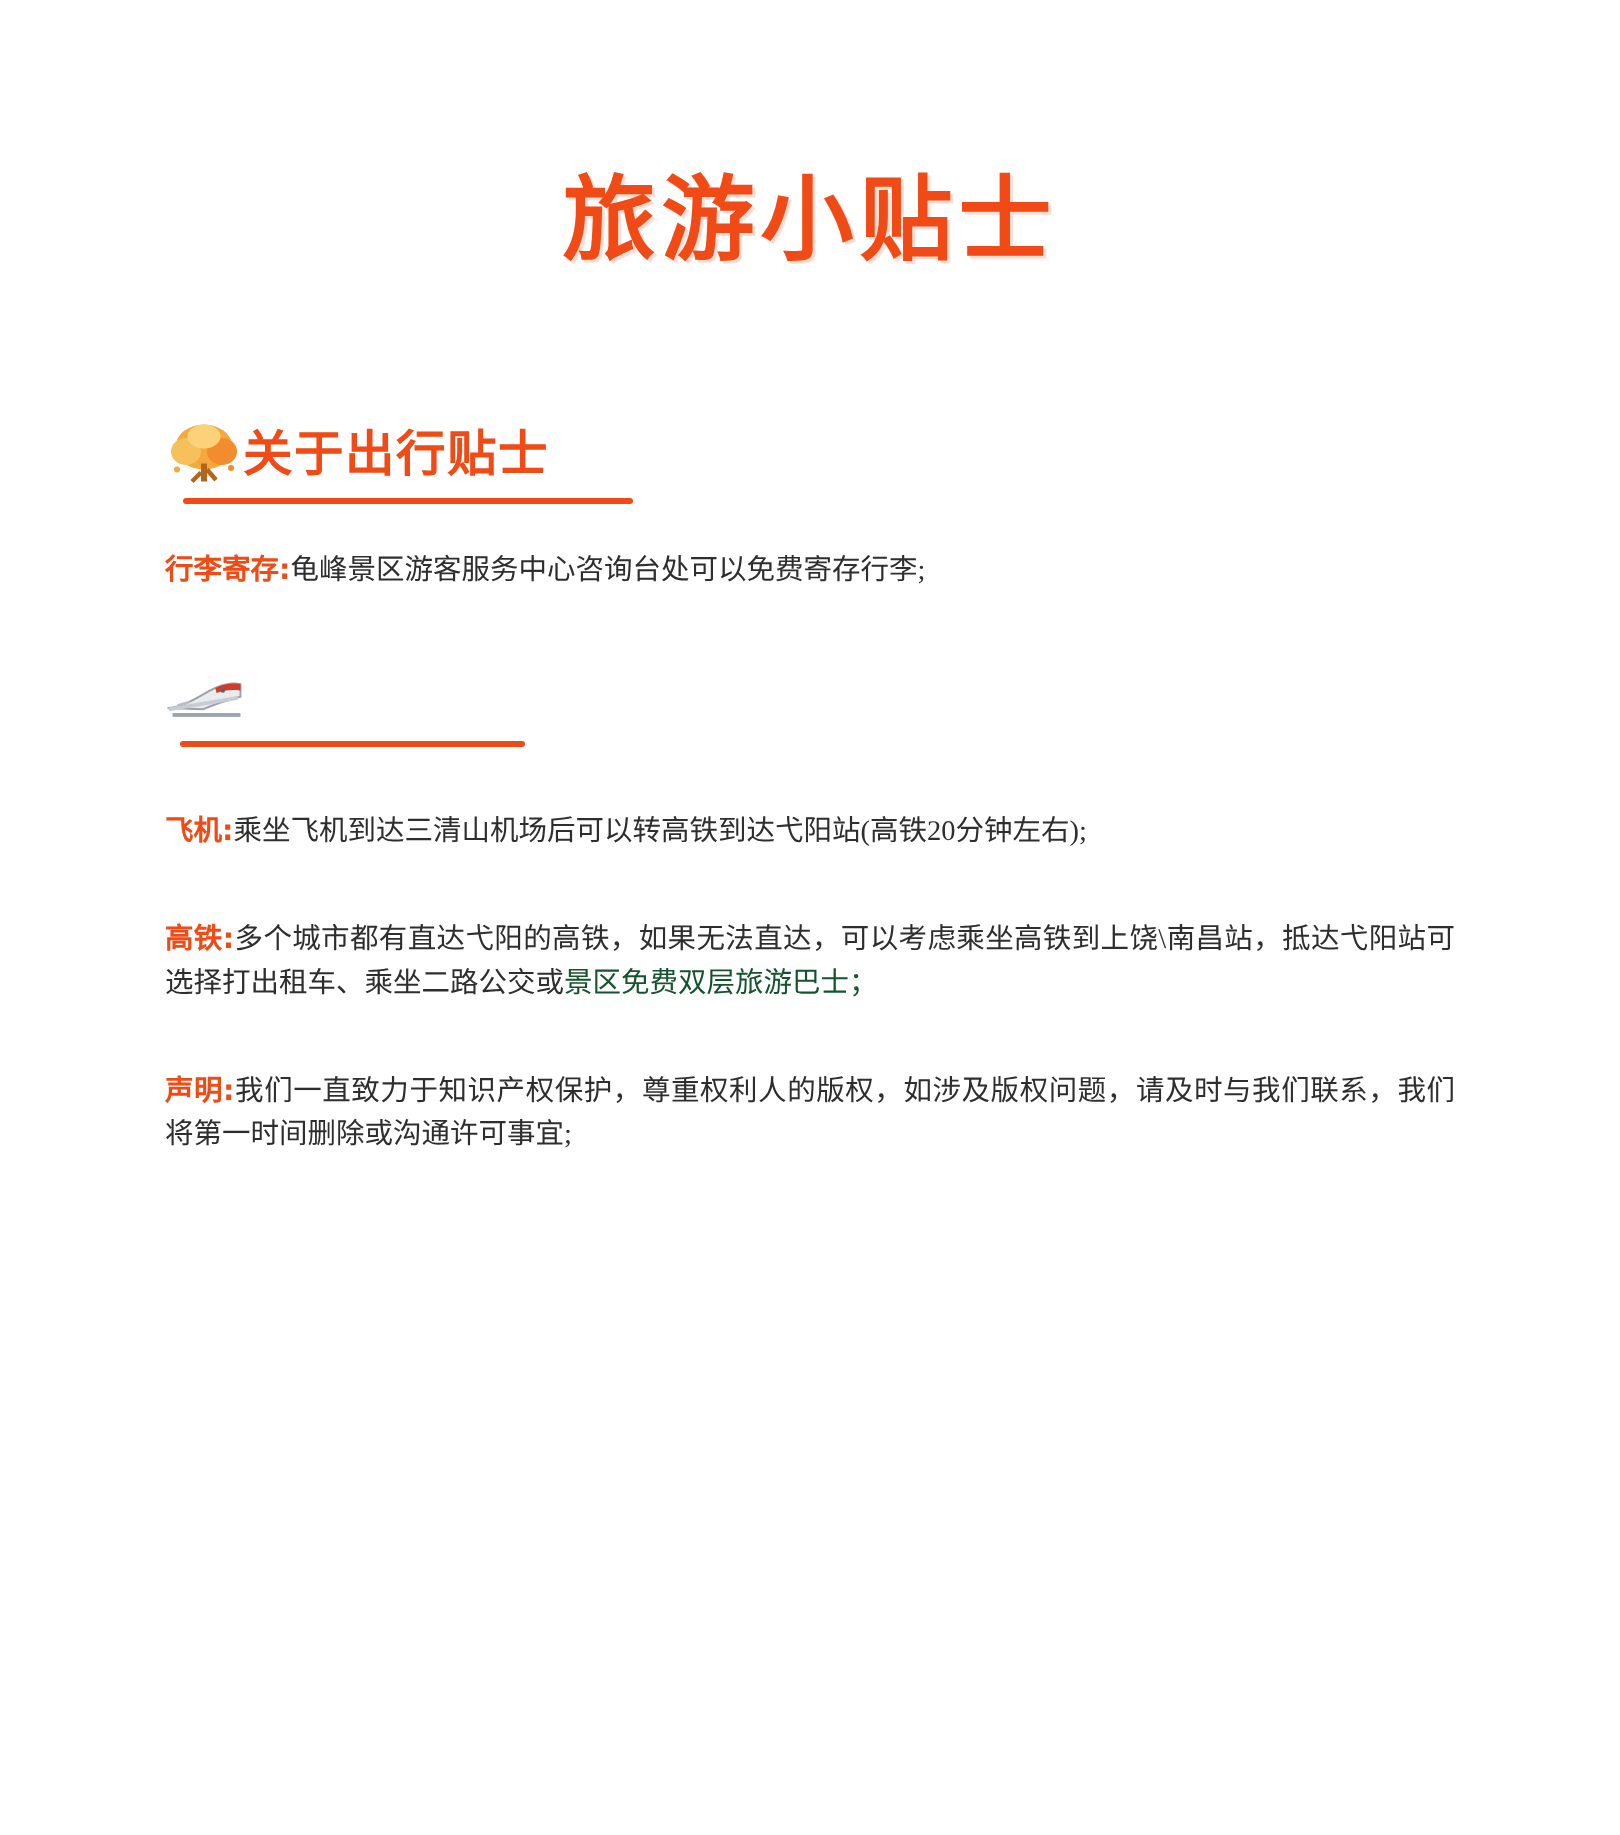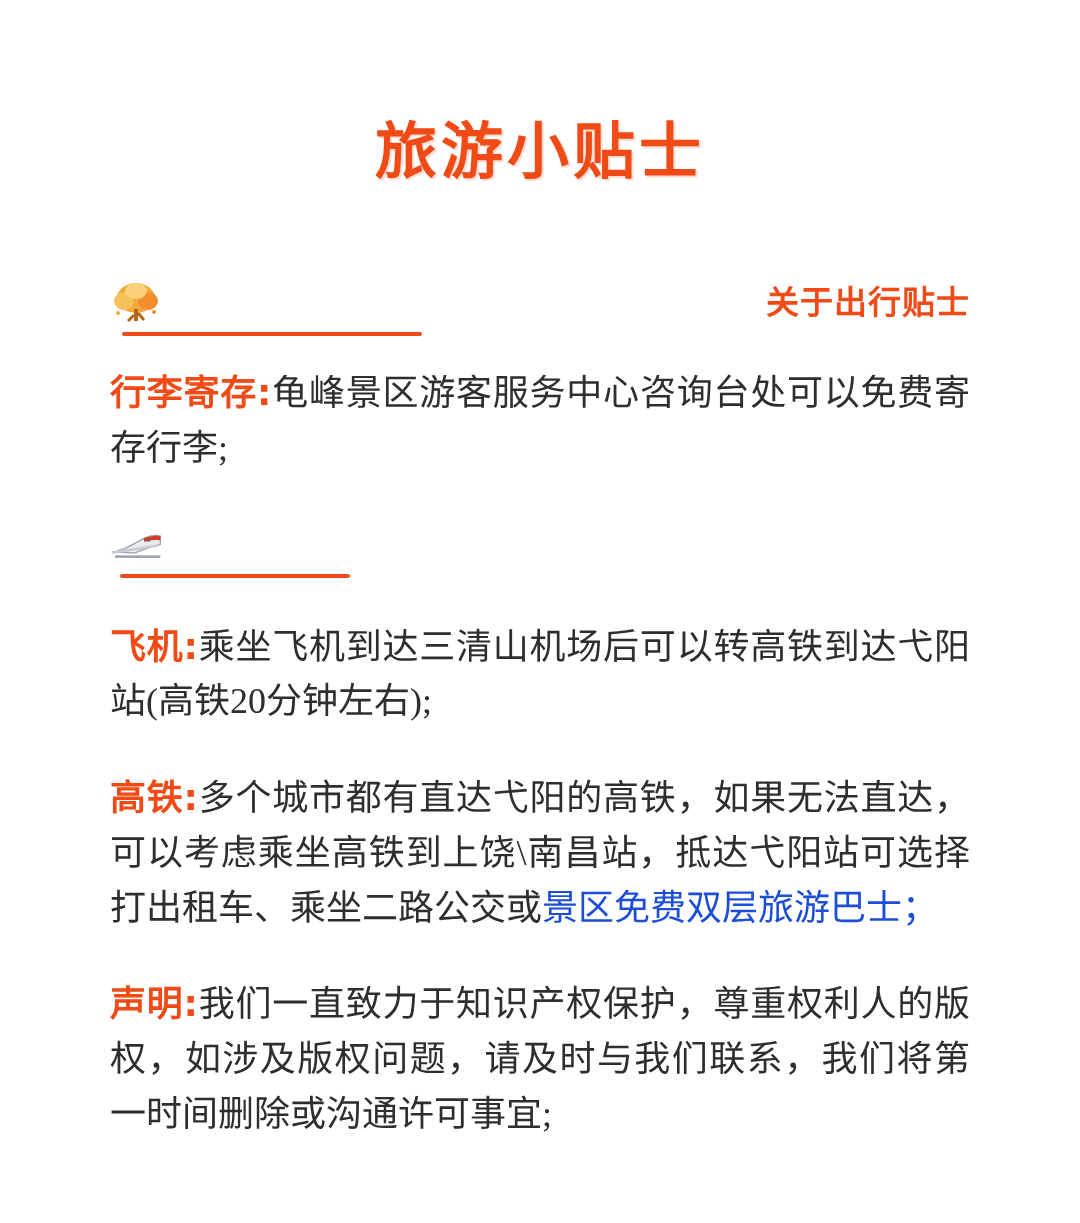--- a/index.html
+++ b/index.html
@@ -24,21 +24,21 @@
     padding: 0 110px;
     position: relative;
   }
 
   
   .header {
     text-align: center;
     padding-top: 118px;
   }
   .title-cn {
-    font-family: Liberation Sans, sans-serif;
+    font-family: Liberation Mono, monospace;
     font-size: 62px;
     font-weight: bold;
     letter-spacing: 4px;
     color: #f04a16;
     line-height: 1.1;
     margin: 0;
     text-shadow: 2px 2px 0 rgba(240, 74, 22, 0.18);
   }
   .title-en {
     font-family: "Liberation Sans", "DejaVu Sans", sans-serif;
@@ -50,23 +50,22 @@
     font-weight: 500;
   }
 
   
   .section {
     margin-top: 0;
   }
   .section-head {
     display: flex;
     align-items: center;
-    gap: 28px;
+    gap: 0;
     position: relative;
-    justify-content: space-between;
   }
   .section-head .badge {
     width: 52px;
     height: 46px;
     flex: 0 0 auto;
     display: flex;
     align-items: center;
     justify-content: center;
   }
   .section-title {
@@ -86,34 +85,34 @@
   }
 
   #sec-tips-underline { width: 300px; margin-left: 12px; }
   #sec-traffic-underline { width: 230px; margin-left: 10px; }
 
   .sec-tips { margin-top: 90px; }
   .sec-traffic { margin-top: 48px; }
 
   
   p.item {
-    font-size: 36px;
+    font-size: 19px;
     line-height: 1.52;
     margin: 42px 0 0 0;
     color: #2e2e2e;
     text-align: justify;
   }
   .sec-tips p.item { margin-top: 30px; }
   .lead {
     color: #f04a16;
     font-family: "DejaVu Sans", "Liberation Sans", sans-serif;
     font-weight: bold;
   }
   .hl {
-    color: #1d4ed8;
+    color: #14532d;
   }
 
   
   .indent-1 { margin-left: 0px; }
   .indent-2 { margin-left: 10px; }
 
   
   .tree-icon { display:block; }
   .train-icon { display:block; }
 </style>

